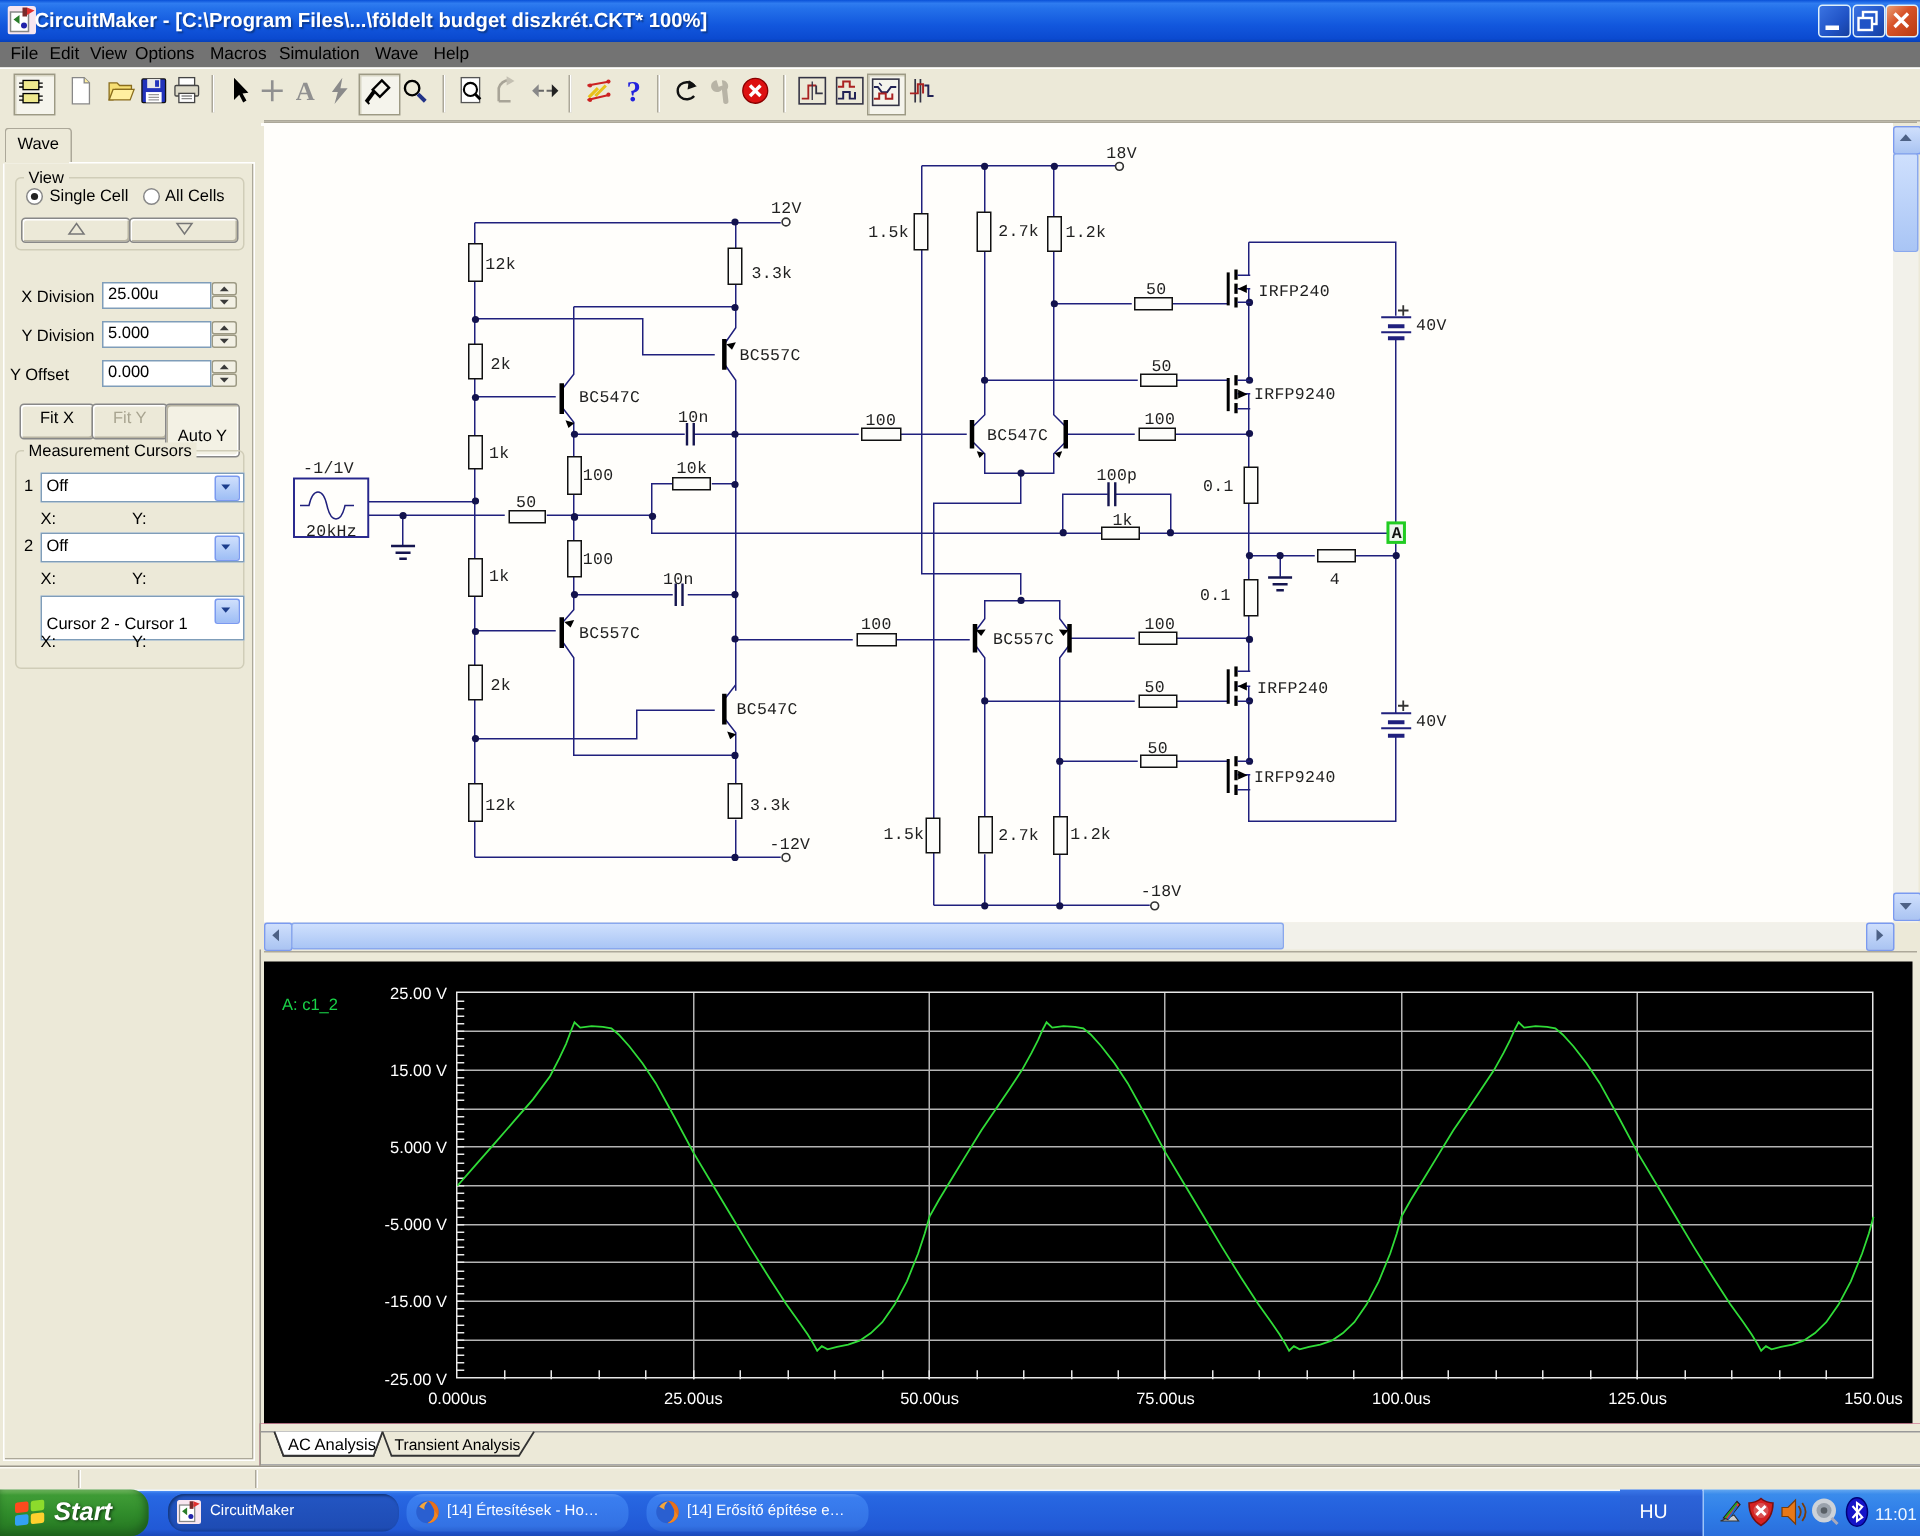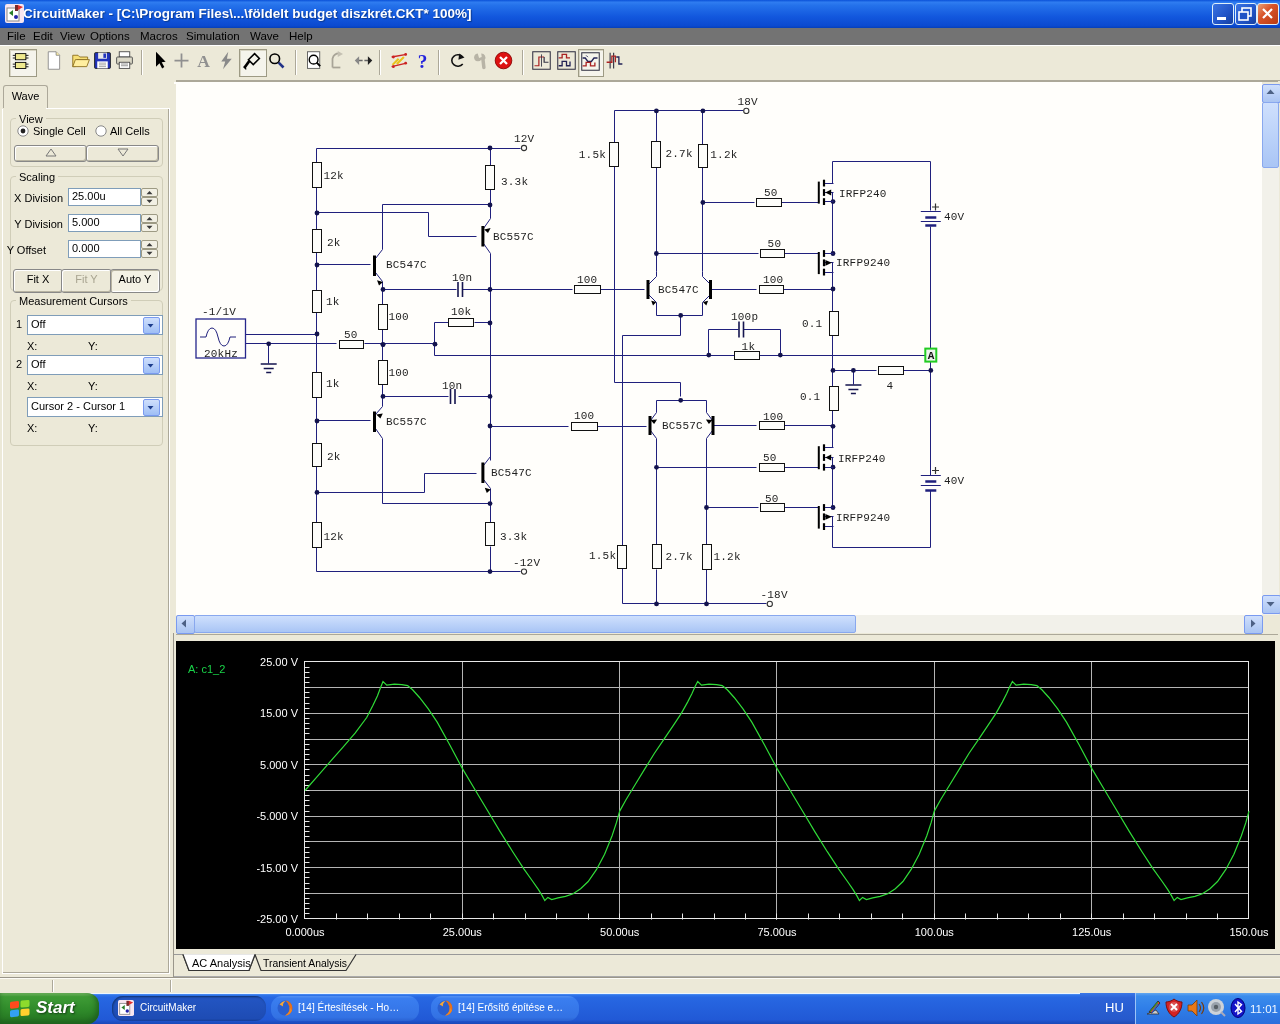--- a/index.html
+++ b/index.html
@@ -213,23 +213,20 @@
 <svg style="position:absolute;left:95px;top:46px" width="12" height="12">
         <circle cx="6" cy="6" r="5.2" fill="#fff" stroke="#888"></circle>
       </svg>
 <span class="lbl" style="left:110px;top:46px">All Cells</span>
 <div class="btn3d" style="left:14px;top:66px;width:71px;height:15px"><svg width="14" height="11" style="margin-top:1px">
           <path d="M7 2 L12 9 L2 9 Z" fill="none" stroke="#777"></path>
         </svg></div>
 <div class="btn3d" style="left:86px;top:66px;width:71px;height:15px"><svg width="14" height="11" style="margin-top:1px">
           <path d="M2 2 L12 2 L7 9 Z" fill="none" stroke="#777"></path>
         </svg></div>
-<div class="grp" style="left:10px;top:97px;width:151px;height:113px">
-        <span class="grp-l" style="position:absolute;top:-6px;left:5px;background:#ece9d8;font-size:11px;padding:0 3px;white-space:nowrap">Scaling</span>
-      </div>
 <span class="lbl" style="right:113px;top:113px">X Division</span>
 <div class="inp" style="left:68px;top:109px;width:68px;height:15px">25.00u</div>
 <svg style="position:absolute;left:141px;top:109px" width="17" height="18" viewBox="0 0 17 18">
         <rect x="0.5" y="0.5" width="16" height="8" rx="1.5" fill="#f2f0e4" stroke="#9d9a84"></rect>
         <rect x="0.5" y="9.5" width="16" height="8" rx="1.5" fill="#f2f0e4" stroke="#9d9a84"></rect>
         <path d="M8.5 3 L11.5 6.2 L5.5 6.2 Z" fill="#3a3a3a"></path>
         <path d="M5.5 11.8 L11.5 11.8 L8.5 15 Z" fill="#3a3a3a"></path>
       </svg>
 <span class="lbl" style="right:113px;top:139px">Y Division</span>
 <div class="inp" style="left:68px;top:135px;width:68px;height:15px">5.000</div>
@@ -242,39 +239,39 @@
 <span class="lbl" style="right:130px;top:165px">Y Offset</span>
 <div class="inp" style="left:68px;top:161px;width:68px;height:15px">0.000</div>
 <svg style="position:absolute;left:141px;top:161px" width="17" height="18" viewBox="0 0 17 18">
         <rect x="0.5" y="0.5" width="16" height="8" rx="1.5" fill="#f2f0e4" stroke="#9d9a84"></rect>
         <rect x="0.5" y="9.5" width="16" height="8" rx="1.5" fill="#f2f0e4" stroke="#9d9a84"></rect>
         <path d="M8.5 3 L11.5 6.2 L5.5 6.2 Z" fill="#3a3a3a"></path>
         <path d="M5.5 11.8 L11.5 11.8 L8.5 15 Z" fill="#3a3a3a"></path>
       </svg>
 <div class="btn3d" style="left:13px;top:190px;width:48px;height:19px;padding-top:3px">Fit X</div>
 <div class="btn3d" style="left:61px;top:190px;width:49px;height:19px;padding-top:3px;color:#a8a490">Fit Y</div>
-<div class="btn3d btnpressed" style="left:110px;top:190px;width:48px;height:19px;padding-top:3px">Auto Y</div>
+<div class="btn3d btnpressed" style="left:110px;top:190px;width:48px;height:19px;padding-top:15px">Auto Y</div>
 <div class="grp" style="left:10px;top:221px;width:151px;height:144px">
         <span class="grp-l" style="position:absolute;top:-6px;left:5px;background:#ece9d8;font-size:11px;padding:0 3px;white-space:nowrap">Measurement Cursors</span>
       </div>
 <span class="lbl" style="left:16px;top:239px">1</span>
 <div class="inp" style="left:27px;top:236px;width:131px;height:16px;padding-top:2px">Off</div>
 <div style="position:absolute;left:143px;top:238px;width:15px;height:15px;background:linear-gradient(180deg,#cfdffc,#9ebef5);border:1px solid #7a9af0;border-radius:2px"><svg width="13" height="13">
           <path d="M3.5 5 L9.5 5 L6.5 8.5 Z" fill="#1c3d8c"></path>
         </svg></div>
 <span class="lbl" style="left:27px;top:261px">X:</span>
       <span class="lbl" style="left:88px;top:261px">Y:</span>
 <span class="lbl" style="left:16px;top:279px">2</span>
 <div class="inp" style="left:27px;top:276px;width:131px;height:16px;padding-top:2px">Off</div>
 <div style="position:absolute;left:143px;top:278px;width:15px;height:15px;background:linear-gradient(180deg,#cfdffc,#9ebef5);border:1px solid #7a9af0;border-radius:2px"><svg width="13" height="13">
           <path d="M3.5 5 L9.5 5 L6.5 8.5 Z" fill="#1c3d8c"></path>
         </svg></div>
 <span class="lbl" style="left:27px;top:301px">X:</span>
       <span class="lbl" style="left:88px;top:301px">Y:</span>
-<div class="inp" style="left:27px;top:318px;width:131px;height:16px;padding-top:2px">Cursor 2 - Cursor 1</div>
+<div class="inp" style="left:27px;top:318px;width:131px;height:16px;padding-top:12px">Cursor 2 - Cursor 1</div>
 <div style="position:absolute;left:143px;top:320px;width:15px;height:15px;background:linear-gradient(180deg,#cfdffc,#9ebef5);border:1px solid #7a9af0;border-radius:2px"><svg width="13" height="13">
           <path d="M3.5 5 L9.5 5 L6.5 8.5 Z" fill="#1c3d8c"></path>
         </svg></div>
 <span class="lbl" style="left:27px;top:343px">X:</span>
       <span class="lbl" style="left:88px;top:343px">Y:</span>
     </div>
   <div class="abs" style="left:174px;top:82px;width:1088px;height:2px;background:#fffefb"></div>
   <div id="circ" class="abs">
       <svg width="1086" height="531" style="position:absolute;left:0;top:0">
 <style>
@@ -569,21 +566,21 @@
   <div class="taskbtn" style="left:431px;width:148px;background:linear-gradient(180deg,#5390f2 0%,#3a7ef0 10%,#3372e4 85%,#2a62d2 100%);">
     <svg style="position:absolute;left:6px;top:4px" width="16" height="16" viewBox="0 0 16 16">
         <circle cx="8" cy="8" r="7.5" fill="#2a5fd0"></circle>
         <path d="M8 0.5 A7.5 7.5 0 0 1 15.5 8 A7.5 7.5 0 0 1 8 15.5 C12.5 13 13.5 9.5 12.3 6.5 C11 3.5 10 1.5 8 0.5 Z" fill="#e8701a"></path>
         <path d="M2.5 4.5 C4.5 2 6.5 1 8.5 1 C6 3 5.5 5 6.2 6.5 Z" fill="#f5a73a"></path>
         <path d="M12.3 6.5 C13 9.5 12.5 13 8 15.5 C11 15.5 14 13.5 15 10.5 Z" fill="#f08622"></path>
       </svg>
     <span style="position:absolute;left:27px;top:6px">[14] Erősítő építése e…</span>
   </div>
   <div class="abs" style="left:1080px;top:993px;width:55px;height:31px;background:linear-gradient(180deg,#3a77e8 0%,#2c63d8 15%,#2659cc 85%,#1e4ab4 100%);color:#fff;font-size:13px;">
-      <span style="position:absolute;left:25px;top:7px">HU</span>
+      <span style="position:absolute;left:13px;top:7px">HU</span>
     </div>
 
   <div id="tray" class="abs"><svg width="145" height="31" viewBox="0 0 145 31">
 <g transform="translate(10,7)">
           <path d="M1 14 L13 14 L10 10 Z" fill="#ccc" stroke="#333" stroke-width="0.8"></path>
           <path d="M3 12 L12 1 L14 3 L6 13 Z" fill="#e33" stroke="#222" stroke-width="0.8"></path>
           <path d="M4 12 L12 2" stroke="#2a2" stroke-width="1.2"></path>
           <path d="M6 13 L12 4" stroke="#26c" stroke-width="1.2"></path>
         </g>
 <g transform="translate(30,6)">

